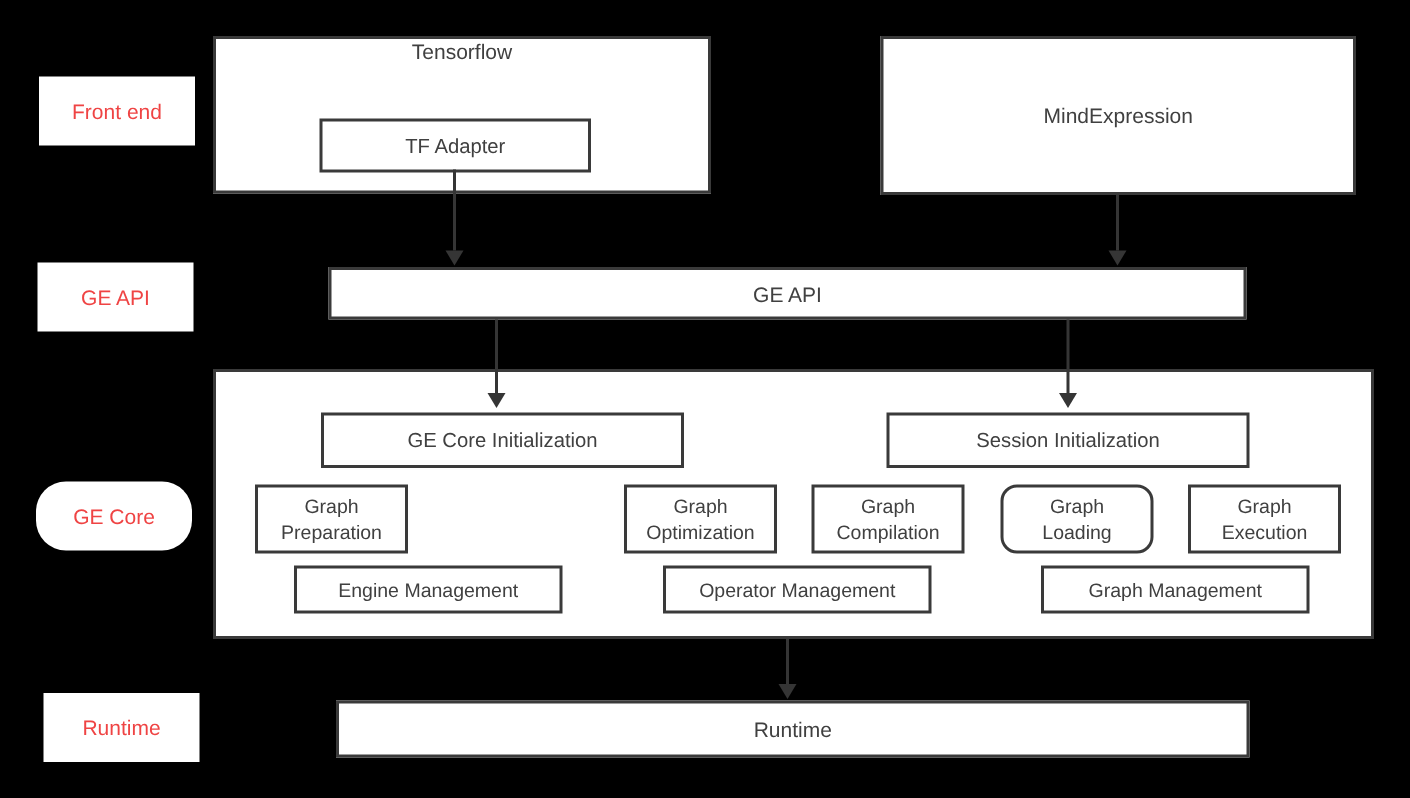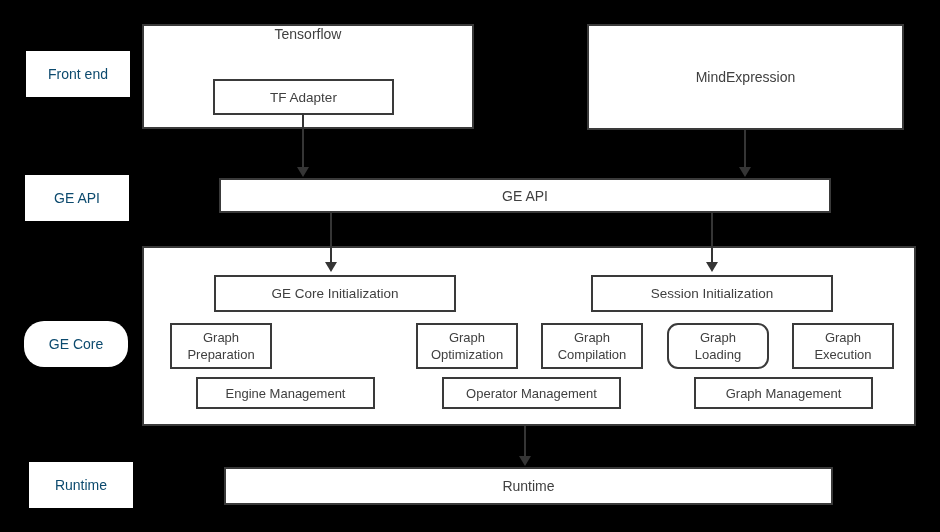--- a/index.html
+++ b/index.html
@@ -8,21 +8,21 @@
     background: #000000;
     font-family: "Liberation Sans", "DejaVu Sans", sans-serif;
     overflow: hidden;
   }
   #canvas { position: relative; width: 940px; height: 532px; background: #000000; }
 
   .row-label {
     position: absolute;
     width: 104px; height: 46px;
     background: #ffffff;
-    color: #0c4a6e;
+    color: #ef4444;
     font-size: 14px;
     display: flex; align-items: center; justify-content: center;
   }
   .white-box {
     position: absolute;
     background: #ffffff;
     border: 2px solid #3a3a3a;
     color: #404040;
   }
   .center-flex { display: flex; align-items: center; justify-content: center; text-align: right; }

